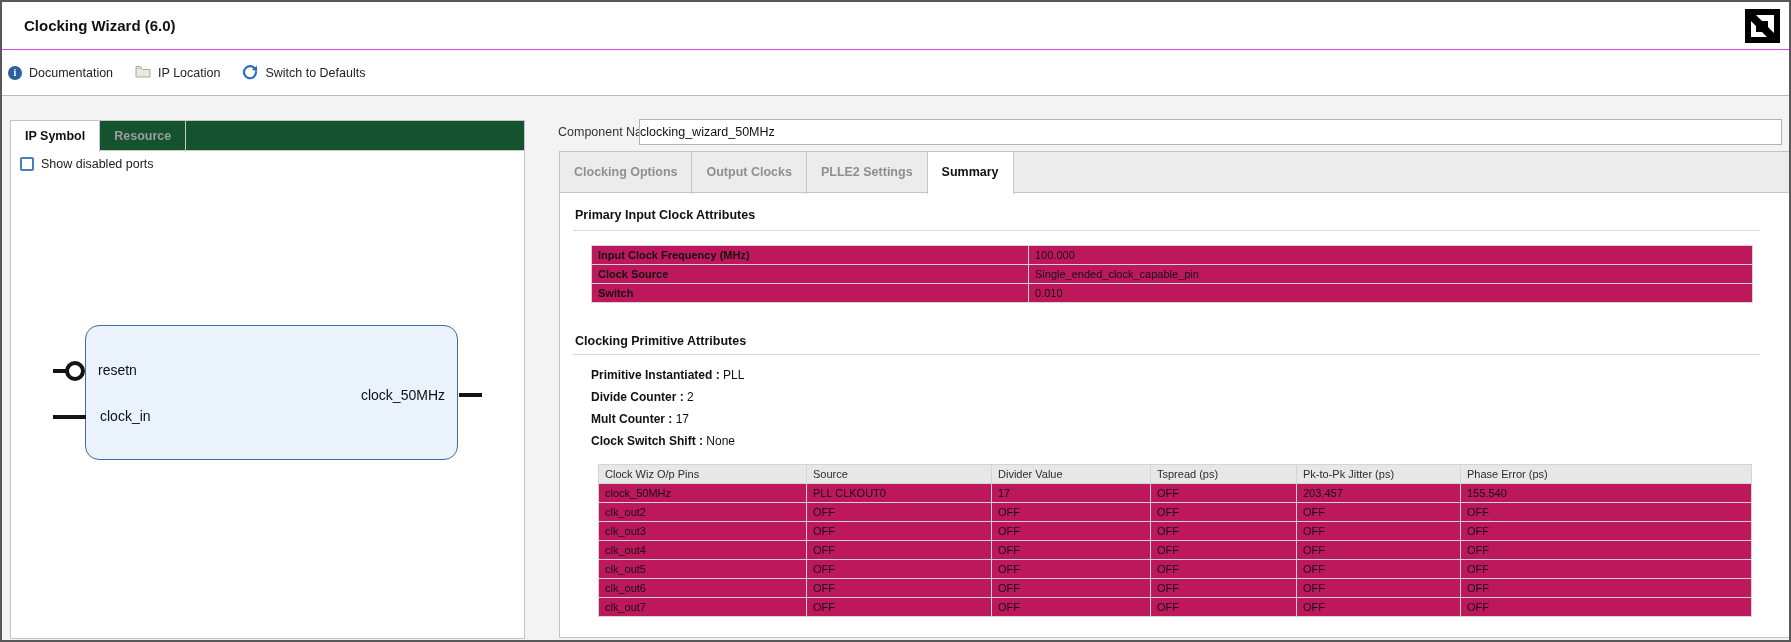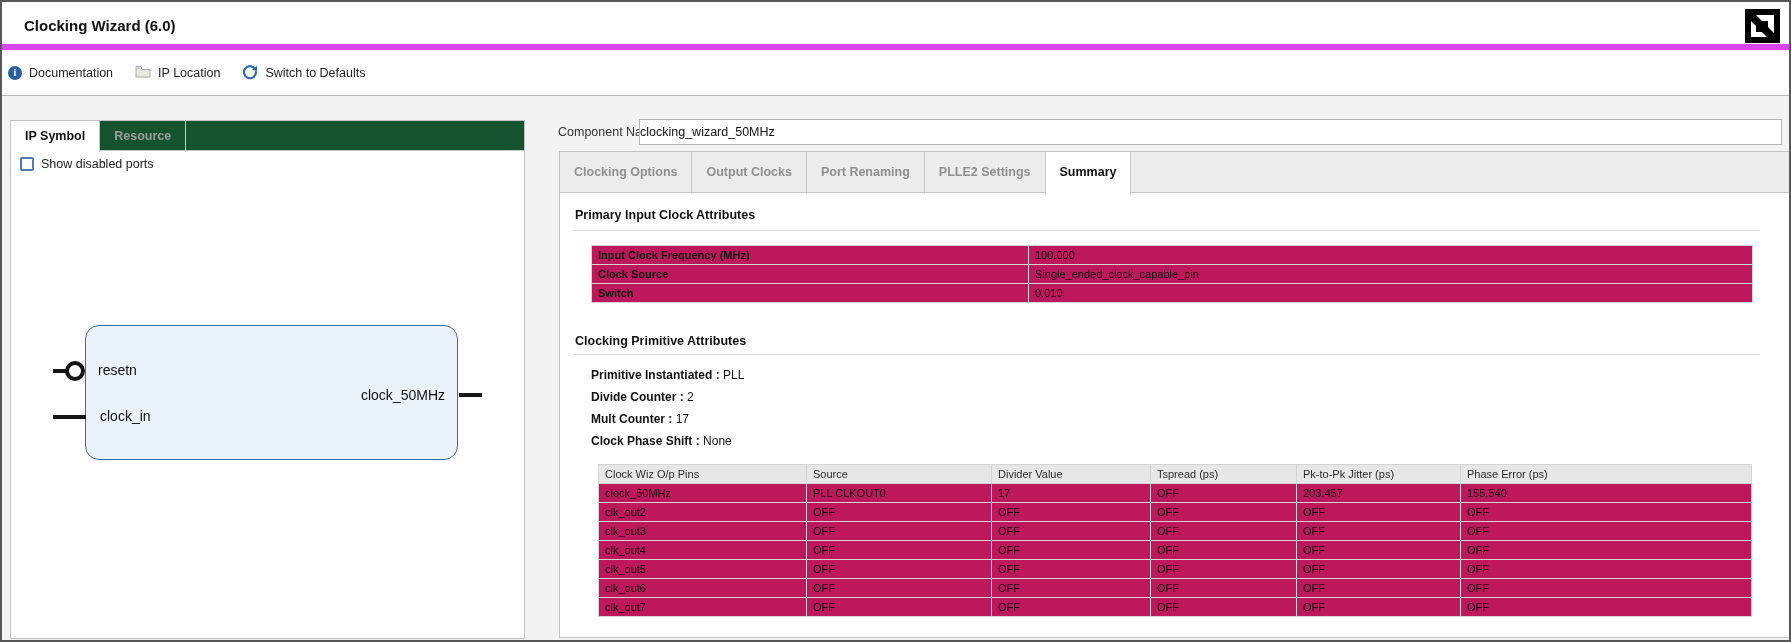--- a/index.html
+++ b/index.html
@@ -1,19 +1,19 @@
 <!DOCTYPE html>
 <html><head>
 <meta charset="utf-8">
 <style>
   html,body{margin:0;padding:0;background:#888;}
   *{box-sizing:border-box;font-family:"Liberation Sans",sans-serif;}
   .frame{position:relative;width:1791px;height:642px;background:#fff;border:2px solid #585858;overflow:hidden;}
   
-  .titlebar{position:absolute;left:0;top:0;right:0;height:48px;background:#fff;border-bottom:6px solid #d946ef;}
+  .titlebar{position:absolute;left:0;top:0;right:0;height:48px;background:#fff;border-bottom:1px solid #d946ef;}
   .title{position:absolute;left:22px;top:0;height:48px;line-height:48px;font-size:15px;font-weight:bold;color:#111;}
   .amd-logo{position:absolute;right:9px;top:7px;width:35px;height:34px;background:#000;}
   
   .toolbar{position:absolute;left:0;top:49px;right:0;height:45px;background:#fff;border-bottom:1px solid #b9b9b9;display:flex;align-items:center;padding-left:6px;gap:22px;}
   .tool-item{display:flex;align-items:center;gap:7px;font-size:12.5px;color:#222;cursor:default;}
   .icon-info{width:14px;height:14px;border-radius:50%;background:#2b5f9e;color:#fff;font-size:10px;font-weight:bold;text-align:center;line-height:14px;font-family:"Liberation Serif",serif;}
   
   .content{position:absolute;left:0;top:94px;right:0;bottom:0;background:#f4f3f3;}
   
   .left-panel{position:absolute;left:8px;top:24px;width:515px;height:519px;background:#fff;border:1px solid #c3c3c3;}
@@ -111,21 +111,20 @@
       <div class="stub" style="left:448px;top:272px;width:23px;height:4px;"></div>
     </div>
 
     <div class="comp-label">Component Name</div>
     <input class="comp-input" type="text" value="clocking_wizard_50MHz" style="">
 
     <div class="right-panel">
       <div class="rp-tabstrip">
         <div class="rp-tab">Clocking Options</div>
         <div class="rp-tab">Output Clocks</div>
-        <div class="rp-tab">Port Renaming</div>
         <div class="rp-tab">PLLE2 Settings</div>
         <div class="rp-tab active">Summary</div>
       </div>
 
       <div class="sec-heading" style="top:56px;">Primary Input Clock Attributes</div>
       <div class="rule" style="top:78px;"></div>
 
       <table class="data bold-first t1">
           <colgroup>
             <col style="width: 437px;">
@@ -153,21 +152,21 @@
       <div class="attr-line" style="top:216px;">
         <span class="lbl">Primitive Instantiated :</span>&nbsp;<span>PLL</span>
       </div>
       <div class="attr-line" style="top:238px;">
         <span class="lbl">Divide Counter :</span>&nbsp;<span>2</span>
       </div>
       <div class="attr-line" style="top:260px;">
         <span class="lbl">Mult Counter :</span>&nbsp;<span>17</span>
       </div>
       <div class="attr-line" style="top:282px;">
-        <span class="lbl">Clock Phase Shift :</span>&nbsp;<span>None</span>
+        <span class="lbl">Clock Switch Shift :</span>&nbsp;<span>None</span>
       </div>
 
       <table class="data t2">
           <colgroup>
             <col style="width: 208px;">
             <col style="width: 185px;">
             <col style="width: 159px;">
             <col style="width: 146px;">
             <col style="width: 164px;">
             <col style="width: 291px;">

